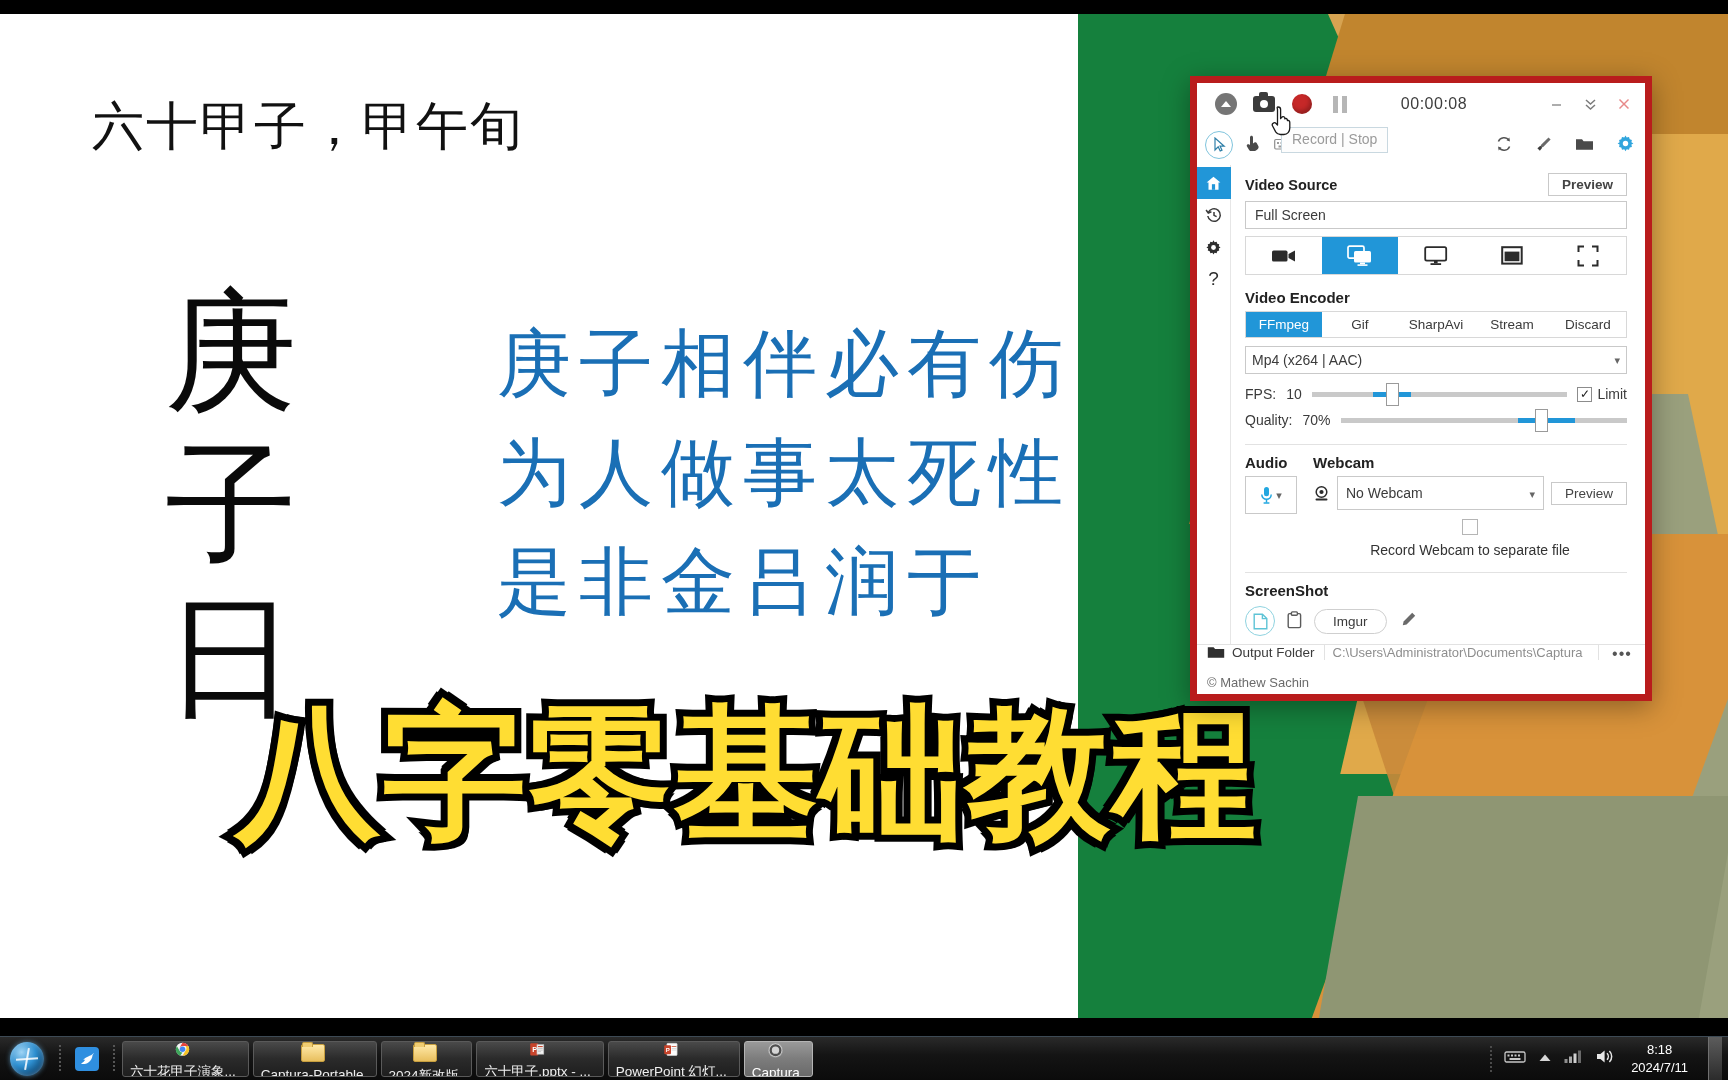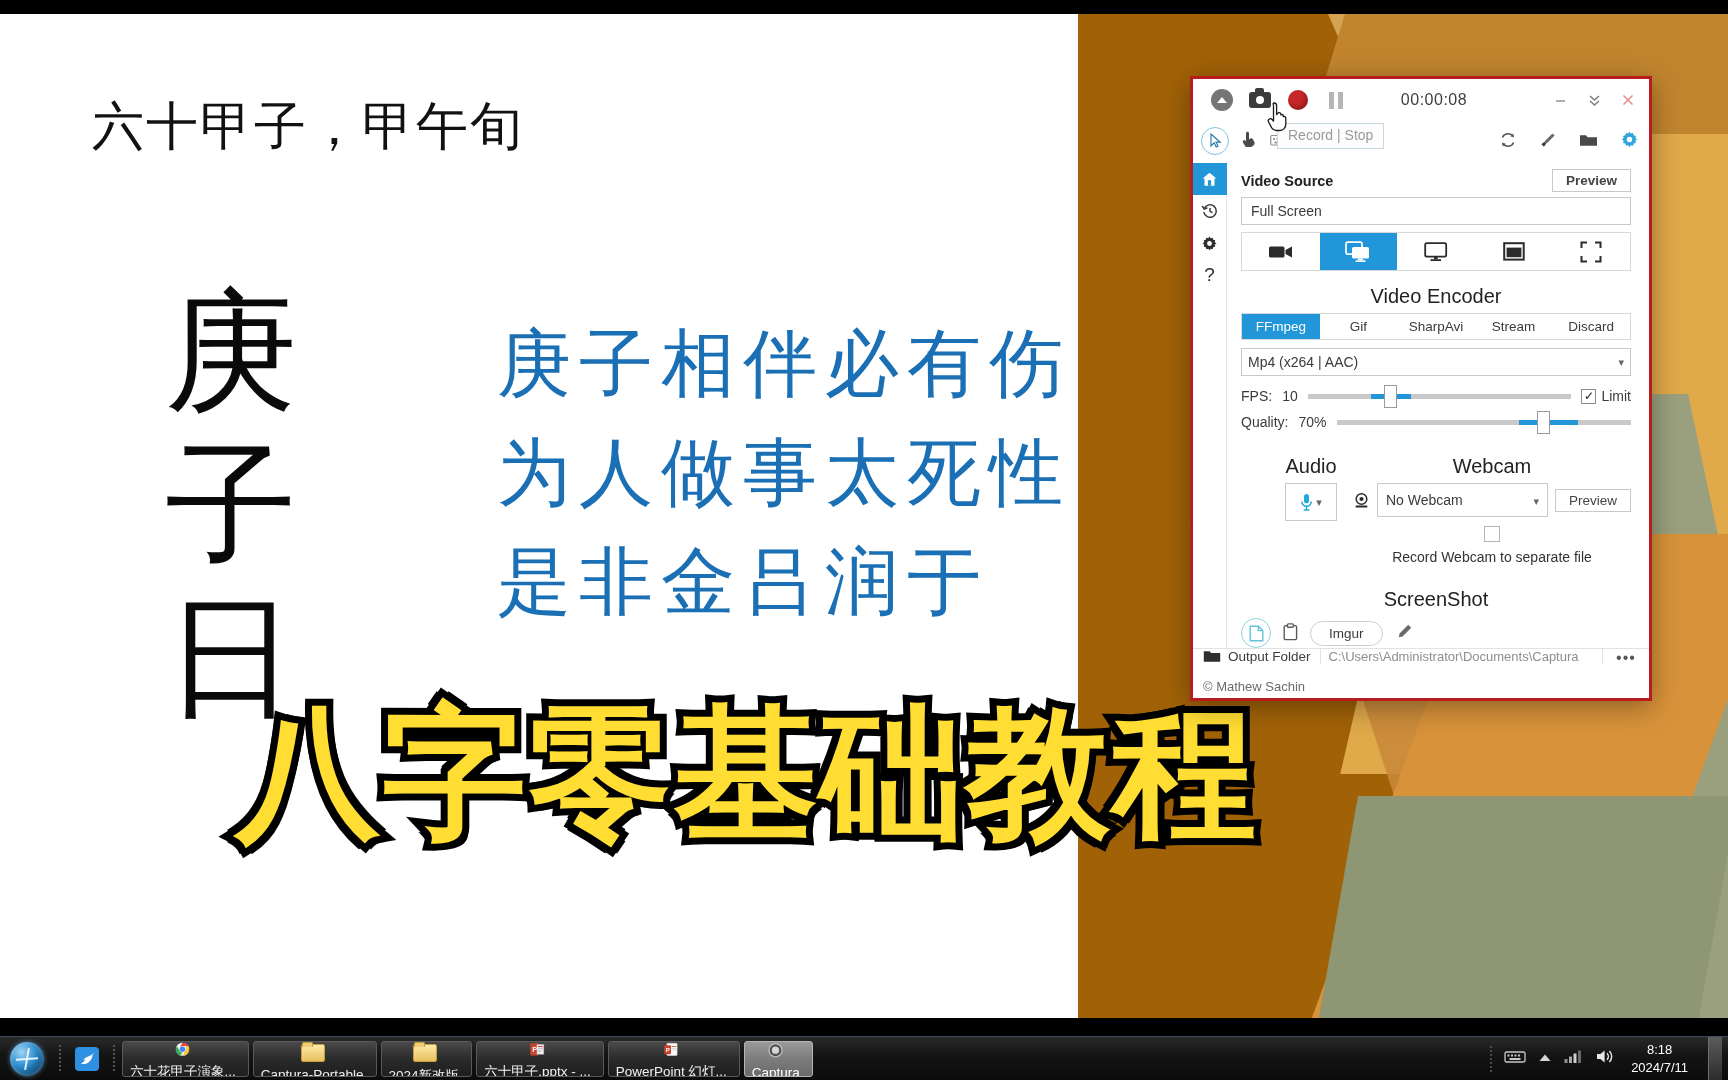--- a/index.html
+++ b/index.html
@@ -23,21 +23,21 @@
     position: absolute; left: 0; width: 1728px;
     background: #000; z-index: 40;
   }
   .letterbox.top    { top: 0;  height: 14px; }
   .letterbox.bottom { top: 1018px; height: 22px; }
 
   
   #desktop {
     position: absolute; left: 0; top: 14px;
     width: 1728px; height: 1022px;
-    background: #a16207;
+    background: #15803d;
     overflow: hidden;
   }
   
   .wp {
     position: absolute;
     transform-origin: 0 0;
   }
   .wp1 { right: -40px; top: -10px; width: 420px; height: 520px;
          background: #c1852e; transform: skewX(-17deg); }
   .wp2 { right: -120px; top: 120px; width: 360px; height: 640px;
@@ -105,21 +105,21 @@
     text-shadow:
        6px 6px 0 #000, -6px 6px 0 #000, 6px -6px 0 #000, -6px -6px 0 #000;
   }
 
   
   #captura {
     position: absolute;
     left: 1190px; top: 62px;
     width: 462px; height: 625px;
     background: #ffffff;
-    border: 3px solid #b91c1c;
+    border: 7px solid #b91c1c;
     box-shadow: 0 6px 26px rgba(0,0,0,.35);
     z-index: 35;
     font-size: 14px;
     color: #333;
     display: flex; flex-direction: column;
   }
 
   
   .cap-titlebar {
     height: 42px;
@@ -223,21 +223,21 @@
     flex: 1; padding: 8px 18px 0 14px;
     min-width: 0;
     display: flex; flex-direction: column;
   }
 
   .sec-head {
     display: flex; align-items: center; justify-content: space-between;
     font-weight: bold; font-size: 14.5px; color: #222;
     margin-bottom: 5px;
   }
-  .sec-title { font-weight: normal; font-size: 20px; color: #222; text-align: center; }
+  .sec-title { font-weight: bold; font-size: 15px; color: #222; }
 
   .btn-outline {
     border: 1px solid #c9c9c9; background: #fff;
     padding: 3px 13px; font-size: 13.5px; color: #444;
     cursor: default;
   }
 
   .textbox {
     border: 1px solid #c9c9c9; background: #fff;
     padding: 5px 9px; font-size: 14px; color: #3b3b3b;
@@ -292,21 +292,21 @@
     font-size: 14px; color: #3b3b3b; white-space: nowrap;
   }
   .chkbox {
     width: 15px; height: 15px; border: 1px solid #8c8c8c; background: #fff;
     display: flex; align-items: center; justify-content: center;
     font-size: 12px; color: #222;
   }
 
   .hr { height: 1px; background: #e2e2e2; margin: 6px 0 9px; }
 
-  .audio-webcam { display: flex; gap: 16px; margin-left: 44px; }
+  .audio-webcam { display: flex; gap: 16px; }
   .audio-col { width: 52px; }
   .audio-box {
     border: 1px solid #c9c9c9; height: 38px; margin-top: 5px;
     display: flex; align-items: center; justify-content: center; gap: 3px;
   }
   .webcam-col { flex: 1; min-width: 0; }
   .webcam-row { display: flex; align-items: center; gap: 7px; margin-top: 5px; }
   .webcam-select {
     flex: 1; border: 1px solid #c9c9c9; background: #fff;
     padding: 8px 8px; font-size: 14px; color: #3b3b3b;

